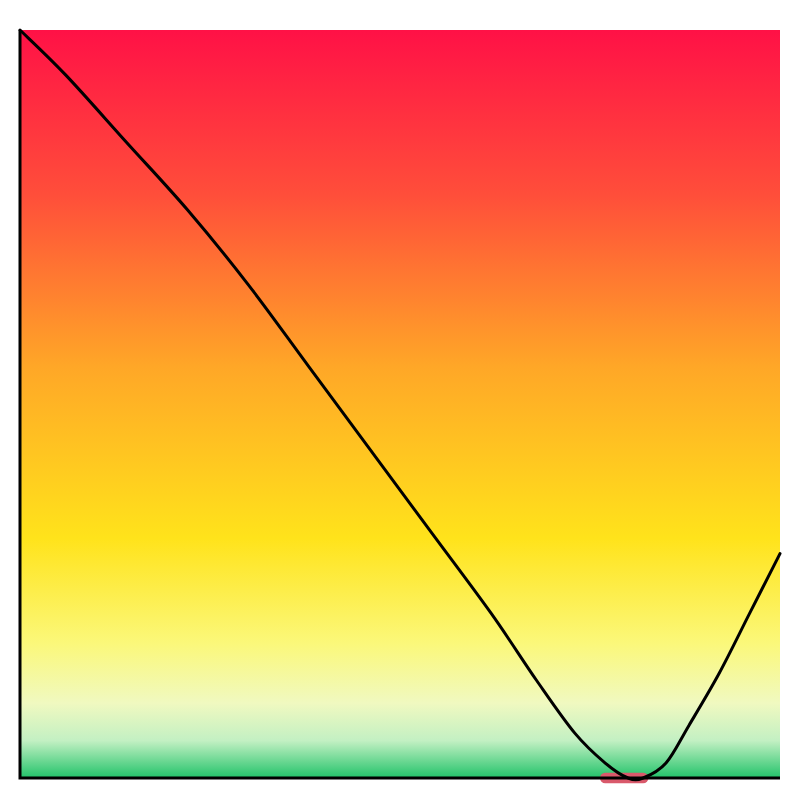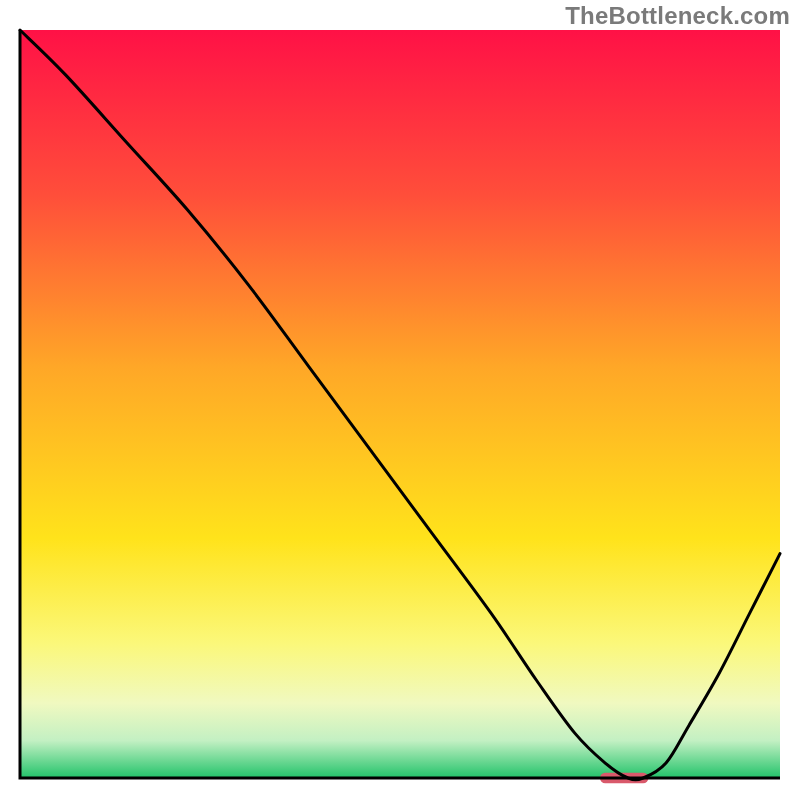--- a/index.html
+++ b/index.html
@@ -27,21 +27,20 @@
   svg {
     position: absolute;
     top: 0;
     left: 0;
   }
 </style>
 </head>
 <body>
 <div class="frame">
 
-  <div class="watermark">TheBottleneck.com</div>
 
   <svg id="chart-svg" width="800" height="800" viewBox="0 0 800 800">
       <defs>
         <linearGradient id="bg-grad" x1="0" y1="0" x2="0" y2="1">
           <stop offset="0.0%" stop-color="#ff1146"></stop>
           <stop offset="22.0%" stop-color="#ff4e3a"></stop>
           <stop offset="45.0%" stop-color="#ffa727"></stop>
           <stop offset="68.0%" stop-color="#ffe31b"></stop>
           <stop offset="82.0%" stop-color="#fbf87a"></stop>
           <stop offset="90.0%" stop-color="#f0f9c0"></stop>

